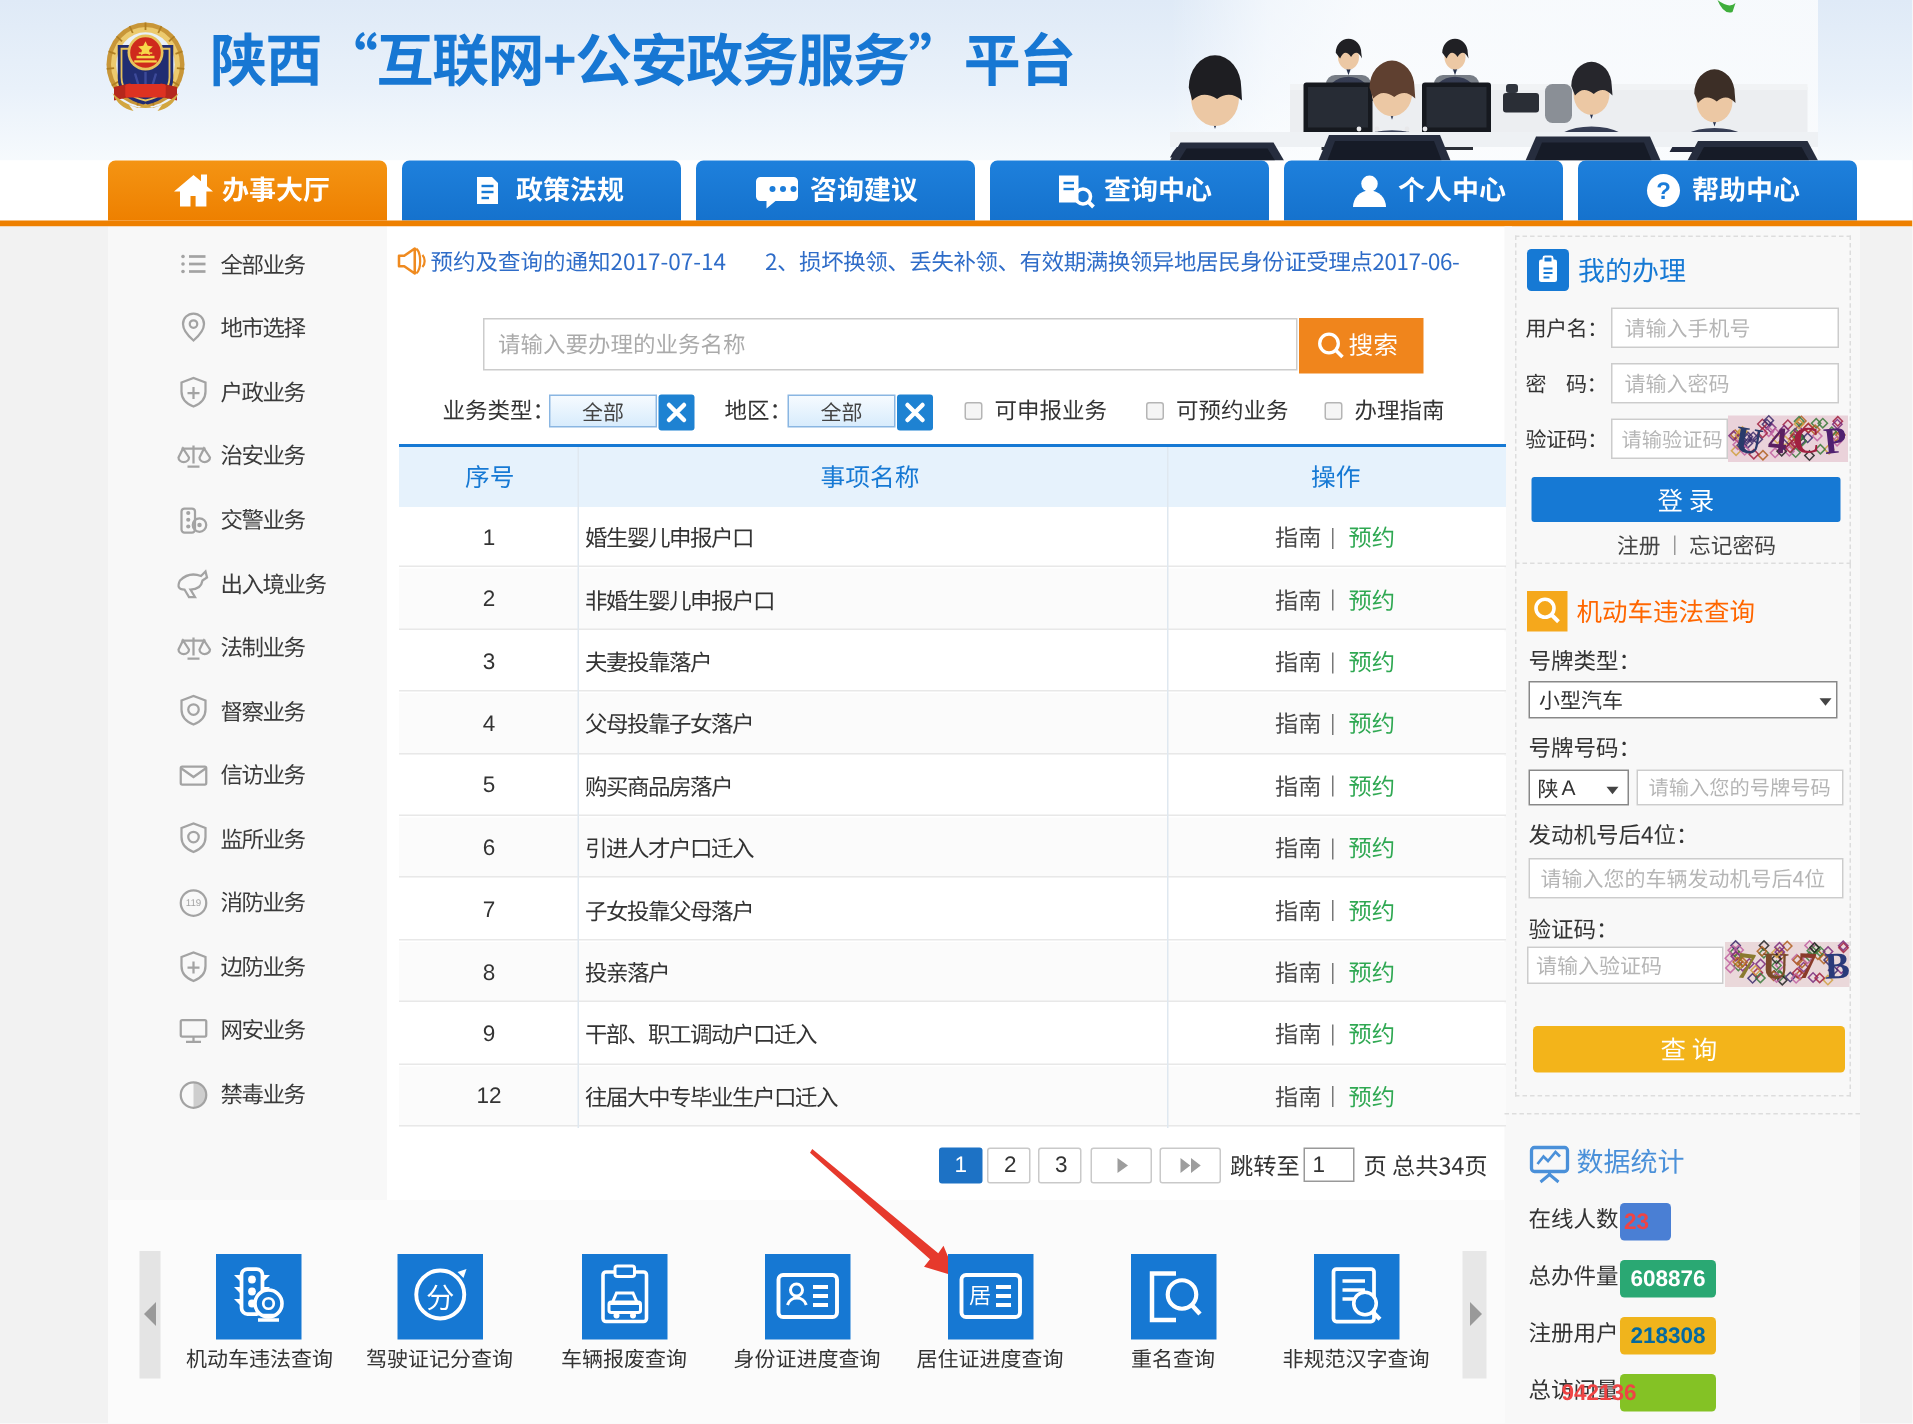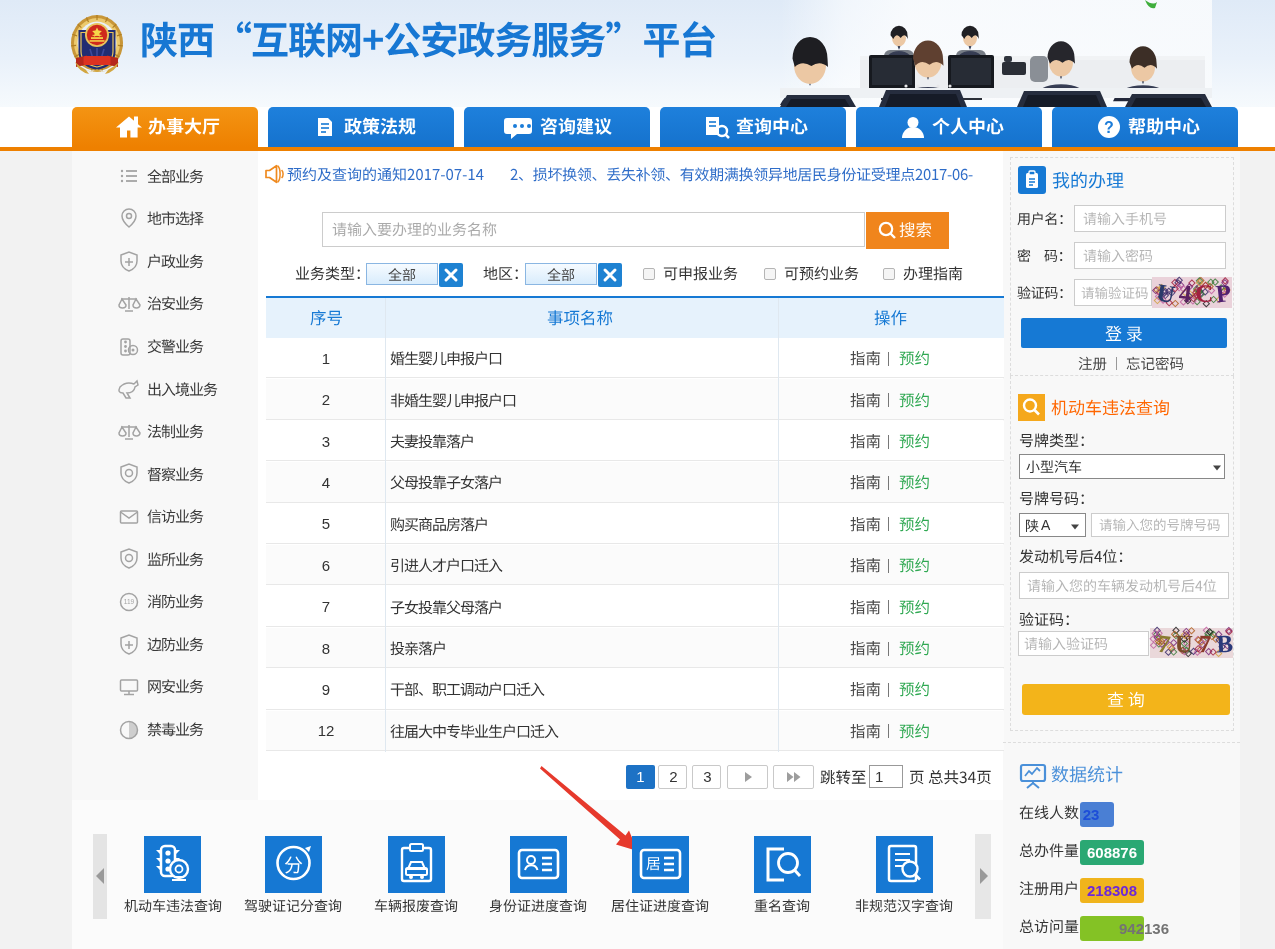--- a/index.html
+++ b/index.html
@@ -1635,43 +1635,43 @@
     </svg>
     <svg class="t" style="left:1019.0px;top:804.0px;" width="62" height="17">
       <g fill="#333333" transform="translate(0,14) scale(0.015000)">
         <use href="#g207" x="0"></use>
         <use href="#g208" x="1000"></use>
         <use href="#g145" x="2000"></use>
         <use href="#g203" x="3000"></use>
       </g>
     </svg>
     <div style="position:absolute;left:1080px;top:802px;width:34px;height:25px;background:#4a7fd4;border-radius:3px"></div>
-    <div class="lat" style="left:1080px;top:806px;width:22px;text-align:center;font-size:15px;font-weight:bold;color:#1d4ed8">23</div>
+    <div class="lat" style="left:1080px;top:806px;width:22px;text-align:center;font-size:15px;font-weight:bold;color:#ef4444">23</div>
     <svg class="t" style="left:1019.0px;top:842.0px;" width="62" height="17">
       <g fill="#333333" transform="translate(0,14) scale(0.015000)">
         <use href="#g164" x="0"></use>
         <use href="#g103" x="1000"></use>
         <use href="#g209" x="2000"></use>
         <use href="#g210" x="3000"></use>
       </g>
     </svg>
     <div style="position:absolute;left:1080px;top:840px;width:64px;height:25px;background:#2aa873;border-radius:3px"></div>
     <div class="lat" style="left:1080px;top:844px;width:64px;text-align:center;font-size:15px;font-weight:bold;color:#fff">608876</div>
     <svg class="t" style="left:1019.0px;top:880.0px;" width="62" height="17">
       <g fill="#333333" transform="translate(0,14) scale(0.015000)">
         <use href="#g192" x="0"></use>
         <use href="#g193" x="1000"></use>
         <use href="#g184" x="2000"></use>
         <use href="#g41" x="3000"></use>
       </g>
     </svg>
     <div style="position:absolute;left:1080px;top:878px;width:64px;height:25px;background:#f0b41c;border-radius:3px"></div>
-    <div class="lat" style="left:1080px;top:882px;width:64px;text-align:center;font-size:15px;font-weight:bold;color:#6d28d9">218308</div>
+    <div class="lat" style="left:1080px;top:882px;width:64px;text-align:center;font-size:15px;font-weight:bold;color:#0369a1">218308</div>
     <svg class="t" style="left:1019.0px;top:918.0px;" width="62" height="17">
       <g fill="#333333" transform="translate(0,14) scale(0.015000)">
         <use href="#g164" x="0"></use>
         <use href="#g55" x="1000"></use>
         <use href="#g211" x="2000"></use>
         <use href="#g210" x="3000"></use>
       </g>
     </svg>
     <div style="position:absolute;left:1080px;top:916px;width:64px;height:25px;background:#84c225;border-radius:3px"></div>
-    <div class="lat" style="left:1106px;top:920px;width:76px;text-align:center;font-size:15px;font-weight:bold;color:#737373">942136</div>
+    <div class="lat" style="left:1028px;top:920px;width:76px;text-align:center;font-size:15px;font-weight:bold;color:#ef4444">942136</div>
   </div>
 </body></html>

